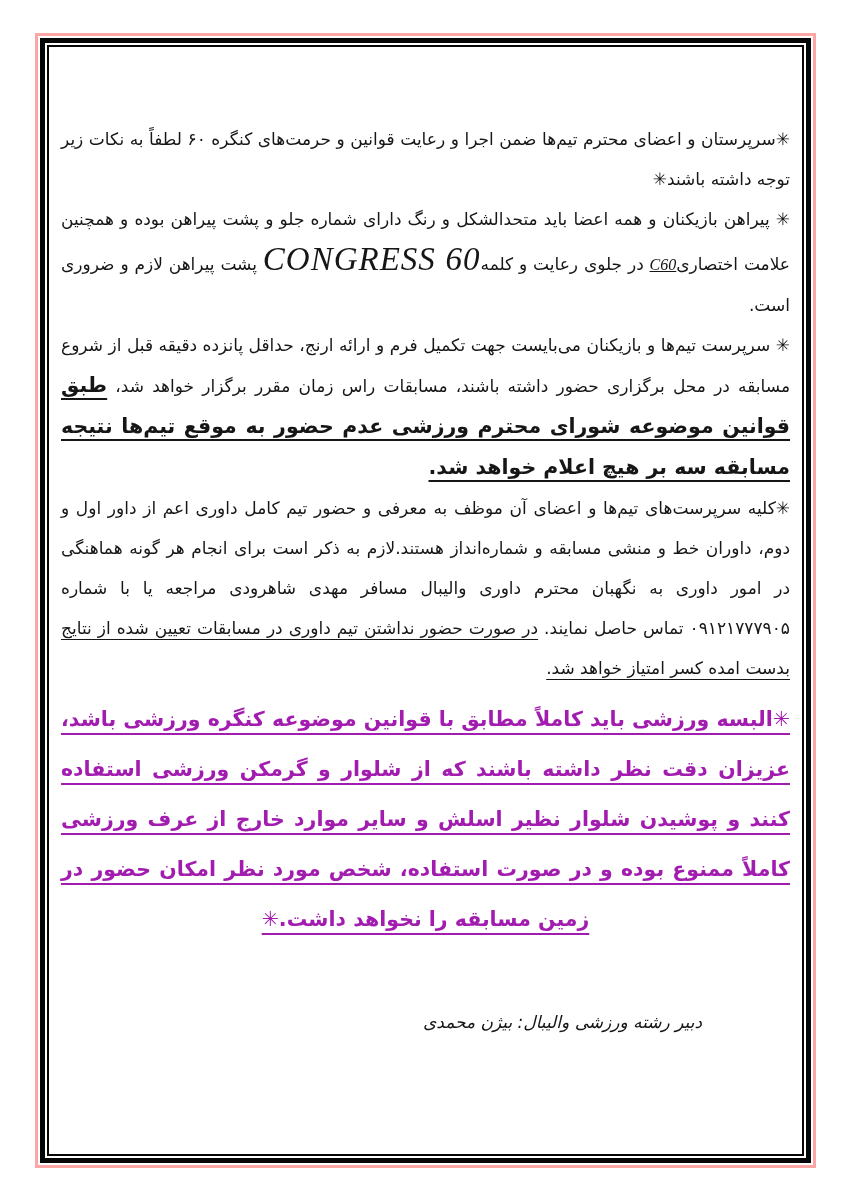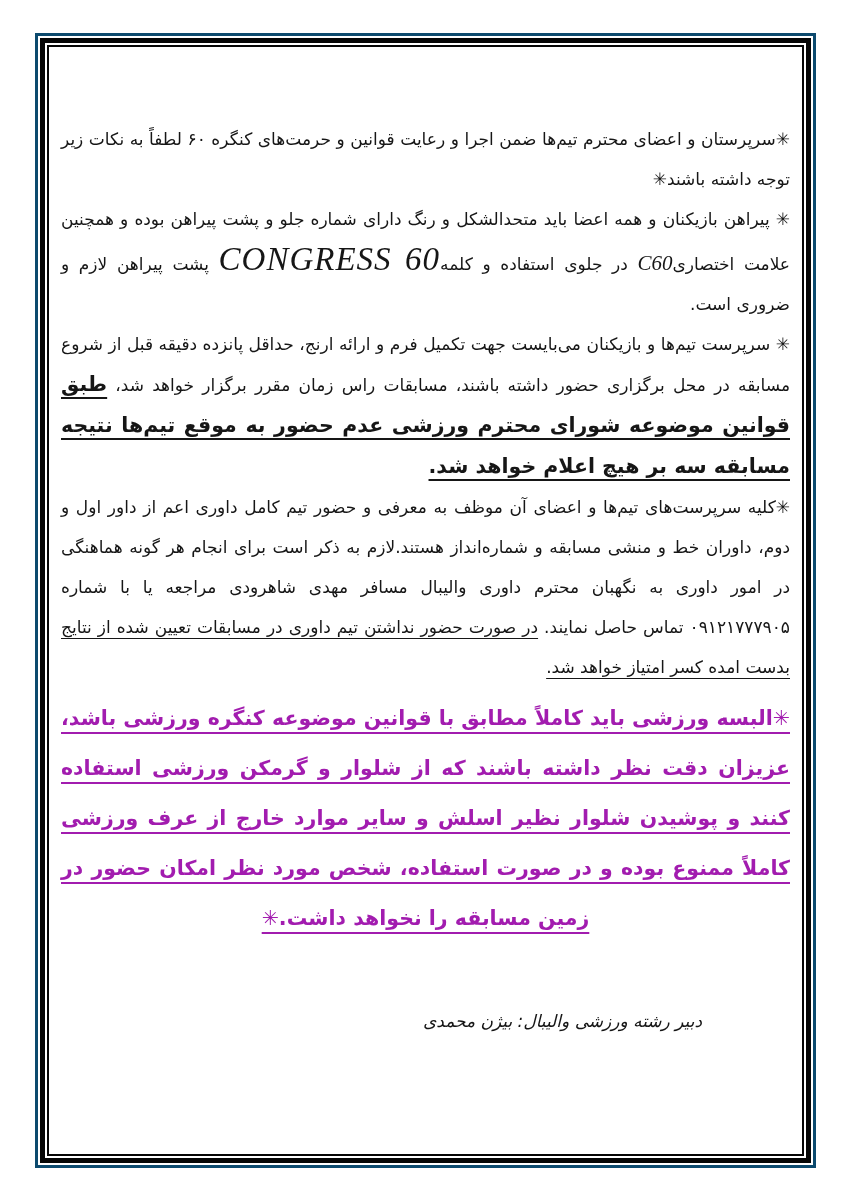--- a/index.html
+++ b/index.html
@@ -7,21 +7,21 @@
     position:relative;
     width:849px;height:1200px;
     background:#ffffff;
     font-family:"DejaVu Sans",sans-serif;
     color:#161616;
     overflow:hidden;
   }
   
   .frame-outer{
     position:absolute;left:35px;top:33px;right:33px;bottom:32px;
-    border:3px solid #0c4a6e;
+    border:3px solid #fca5a5;
   }
   .frame-mid{
     position:absolute;inset:2px;
     border:5px solid #060606;
   }
   .frame-inner{
     position:absolute;inset:2px;
     border:2px solid #060606;
   }
   .content{
@@ -42,21 +42,21 @@
   }
   .underline-seg{
     text-decoration:underline;
     text-underline-offset:5px;
   }
   .latin-fancy{
     font-family:"Liberation Serif","DejaVu Serif",serif;
     font-style:italic;
     white-space:nowrap;
   }
-  .c60{font-size:21px;}
+  .c60{font-size:16px;text-decoration:underline;}
   .congress{font-size:33px;letter-spacing:1px;}
   .dress-code{
     margin:6px 0 0 0;
     color:#a21caf;
     font-weight:bold;
     font-size:20.5px;
     line-height:50px;
     text-align:justify;
     text-align-last:center;
     text-decoration:underline;
@@ -83,21 +83,21 @@
 
         <div class="content" dir="rtl">
 
           <p class="para">
             <span>✳سرپرستان و اعضای محترم تیم‌ها ضمن اجرا و رعایت قوانین و حرمت‌های کنگره ۶۰ لطفاً به نکات زیر توجه داشته باشند✳</span>
           </p>
 
 
 
           <p class="para">
-            <span>✳ پیراهن بازیکنان و همه اعضا  باید متحدالشکل و رنگ دارای شماره جلو و پشت پیراهن بوده و همچنین علامت اختصاری</span><span class="latin-fancy c60" dir="ltr">C60</span><span> در جلوی استفاده و کلمه</span><span class="latin-fancy congress" dir="ltr">CONGRESS 60</span><span> پشت پیراهن لازم و ضروری است.</span>
+            <span>✳ پیراهن بازیکنان و همه اعضا  باید متحدالشکل و رنگ دارای شماره جلو و پشت پیراهن بوده و همچنین علامت اختصاری</span><span class="latin-fancy c60" dir="ltr">C60</span><span> در جلوی رعایت و کلمه</span><span class="latin-fancy congress" dir="ltr">CONGRESS 60</span><span> پشت پیراهن لازم و ضروری است.</span>
           </p>
 
           <p class="para">
             <span>✳ سرپرست تیم‌ها و بازیکنان می‌بایست جهت تکمیل فرم و ارائه ارنج، حداقل پانزده دقیقه قبل از شروع مسابقه در محل برگزاری حضور داشته باشند، مسابقات راس زمان مقرر برگزار خواهد شد، </span><span class="emph-bold-underline">طبق قوانین موضوعه شورای محترم ورزشی عدم حضور به موقع تیم‌ها نتیجه مسابقه سه بر هیچ اعلام خواهد شد.</span>
           </p>
 
           <p class="para">
             <span>✳کلیه سرپرست‌های تیم‌ها و اعضای آن موظف به معرفی و حضور تیم کامل داوری اعم از داور اول و دوم، داوران خط و منشی مسابقه و شماره‌انداز هستند.لازم به ذکر است برای انجام هر گونه هماهنگی در امور داوری به نگهبان محترم داوری والیبال مسافر مهدی شاهرودی مراجعه یا با شماره ۰۹۱۲۱۷۷۷۹۰۵ تماس حاصل نمایند. </span><span class="underline-seg">در صورت حضور نداشتن تیم داوری در مسابقات تعیین شده از نتایج بدست امده کسر امتیاز خواهد شد.</span>
           </p>
 

